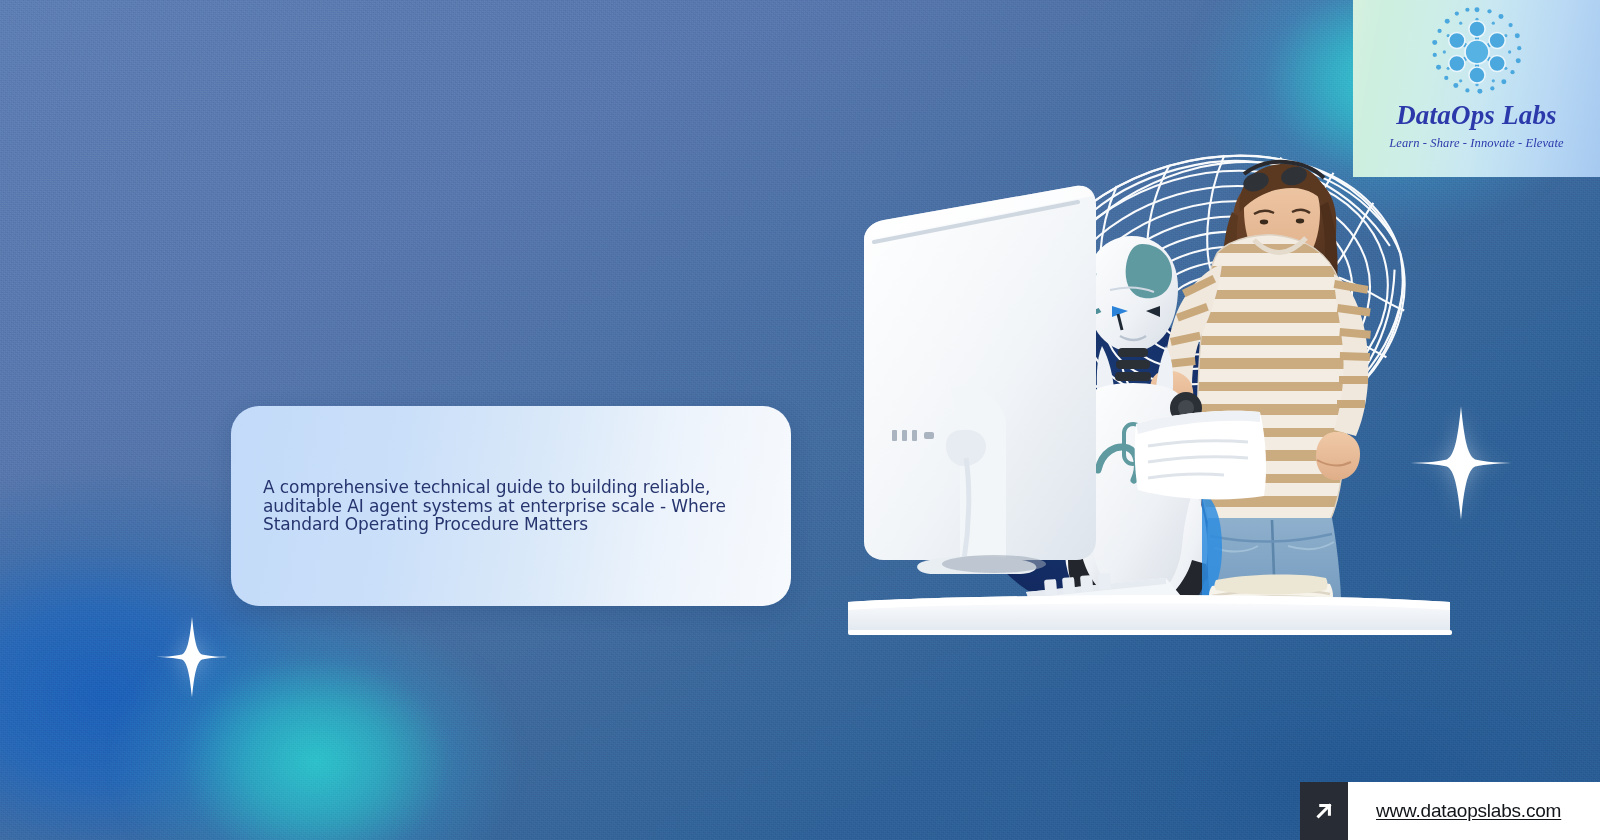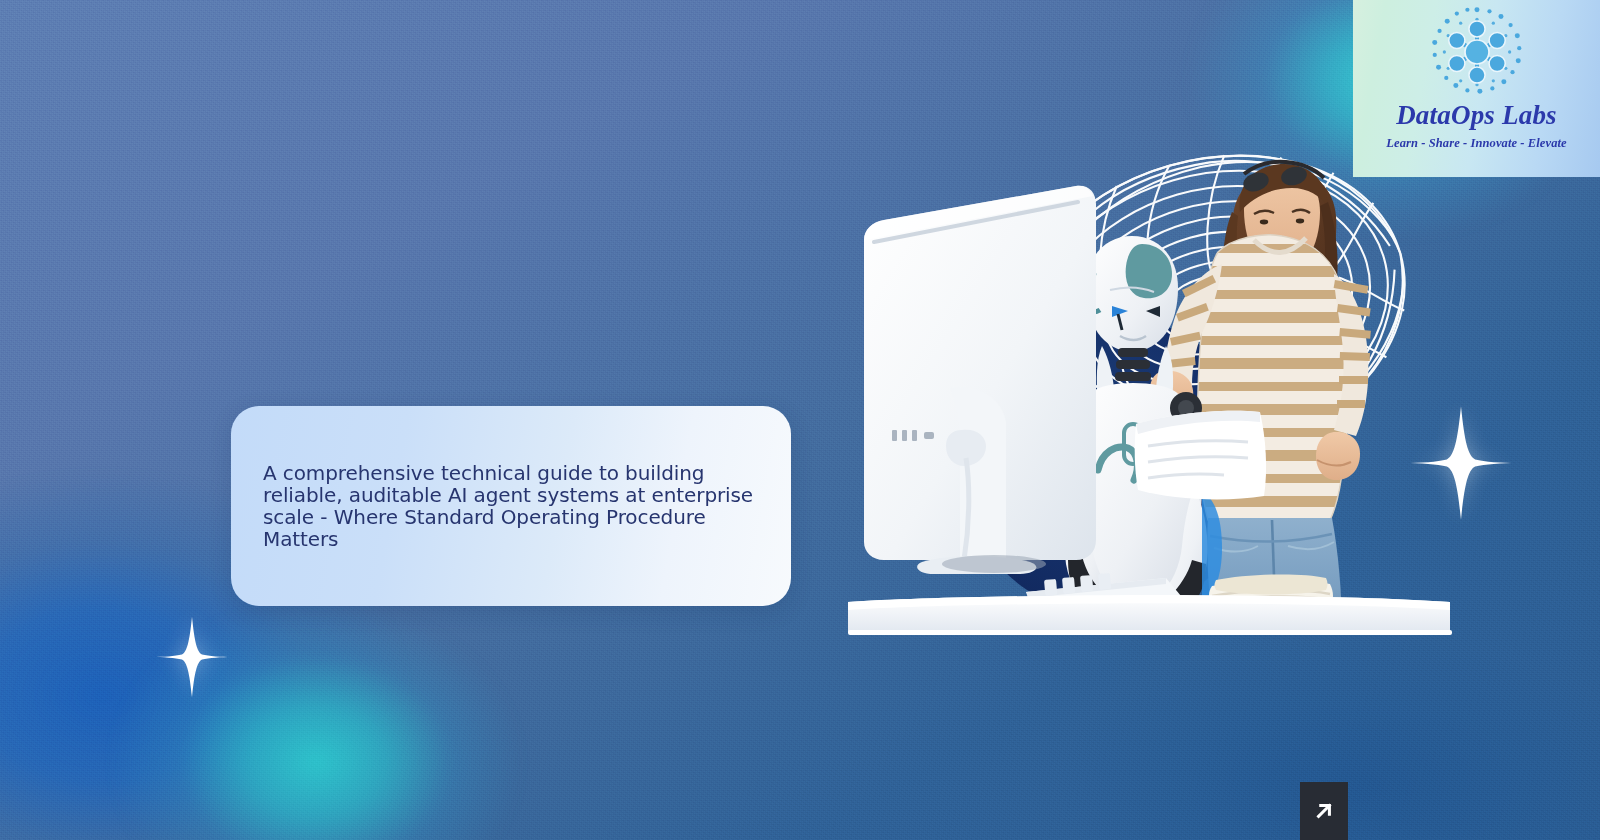--- a/index.html
+++ b/index.html
@@ -103,21 +103,21 @@
     position:absolute;
     left:231px; top:406px; width:560px; height:200px;
     border-radius:28px;
     background:linear-gradient(100deg, #c3dbf9 0%, #cadff9 30%, #dceaf9 58%, #eef4fc 78%, #f7fafd 100%);
     box-shadow:0 6px 22px rgba(20,45,85,.16);
     display:flex; align-items:center;
   }
   .desc-text {
     padding:0 30px 0 32px;
     font-family:"DejaVu Sans","Liberation Sans", sans-serif;
-    font-size:20px;
+    font-size:17px;
     line-height:1.10;
     letter-spacing:-.1px;
     color:#27356f;
     font-weight:400;
   }
 
   
   .sparkle { position:absolute; }
   .sparkle svg { display:block; filter:drop-shadow(0 0 10px rgba(255,255,255,.35)); }
 
@@ -137,21 +137,21 @@
     font-family:"Liberation Serif","DejaVu Serif", serif;
     font-weight:700; font-style:italic;
     font-size:27px;
     color:#2b39ab;
     letter-spacing:.2px;
     line-height:1;
   }
   .logo-tagline {
     margin-top:7px;
     font-family:"Liberation Serif","DejaVu Serif", serif;
-    font-weight:700; font-style:italic;
+    font-weight:400; font-style:italic;
     font-size:12.5px;
     color:#2b39ab;
     letter-spacing:.1px;
     white-space:nowrap;
   }
 
   
   .footer-bar {
     position:absolute; left:1300px; top:782px;
     height:58px; display:flex; align-items:stretch;
@@ -589,15 +589,18 @@
     <div class="logo-tagline">Learn - Share - Innovate - Elevate</div>
   </div>
 
   <div class="footer-bar">
     <div class="footer-icon">
       <svg width="26" height="26" viewBox="0 0 24 24">
         <path d="M7 17 L17 7" stroke="#ffffff" stroke-width="2.8" stroke-linecap="square"></path>
         <path d="M9 7 L17 7 L17 15" fill="none" stroke="#ffffff" stroke-width="2.8" stroke-linecap="square"></path>
       </svg>
     </div>
+    <div class="footer-url">
+      <span class="footer-url-text">www.dataopslabs.com</span>
+    </div>
   </div>
 
 </div>
 
 </body></html>

